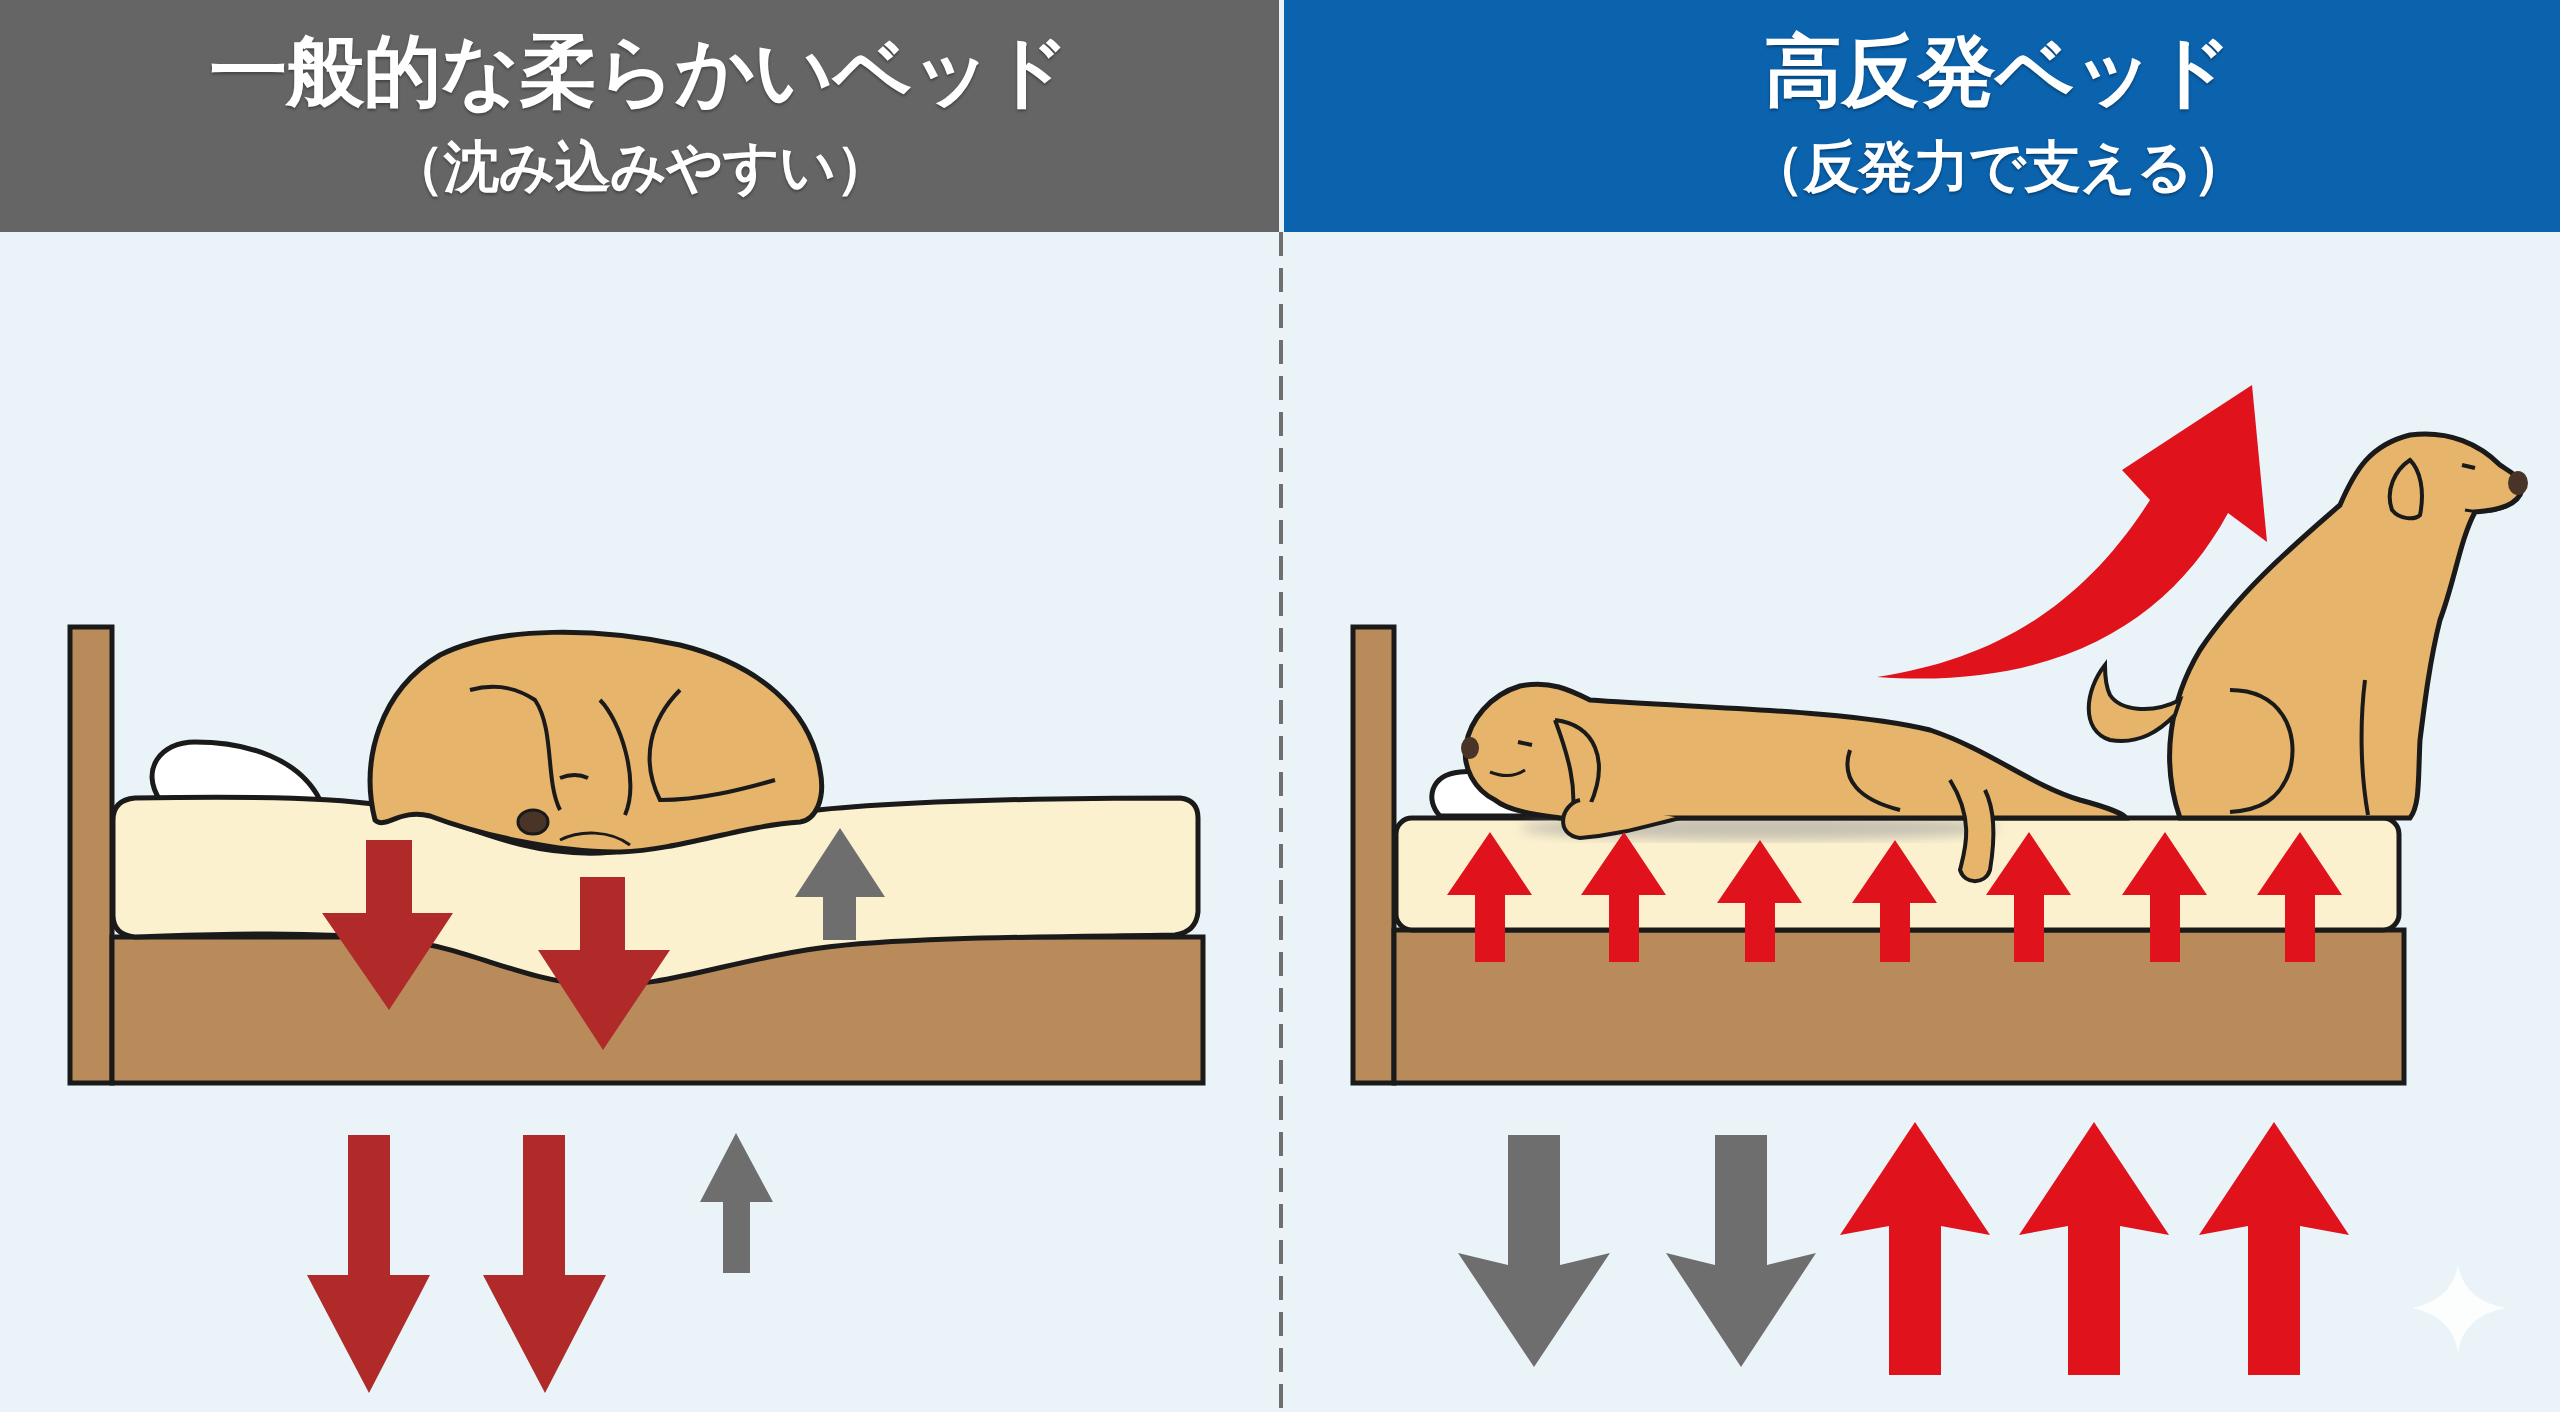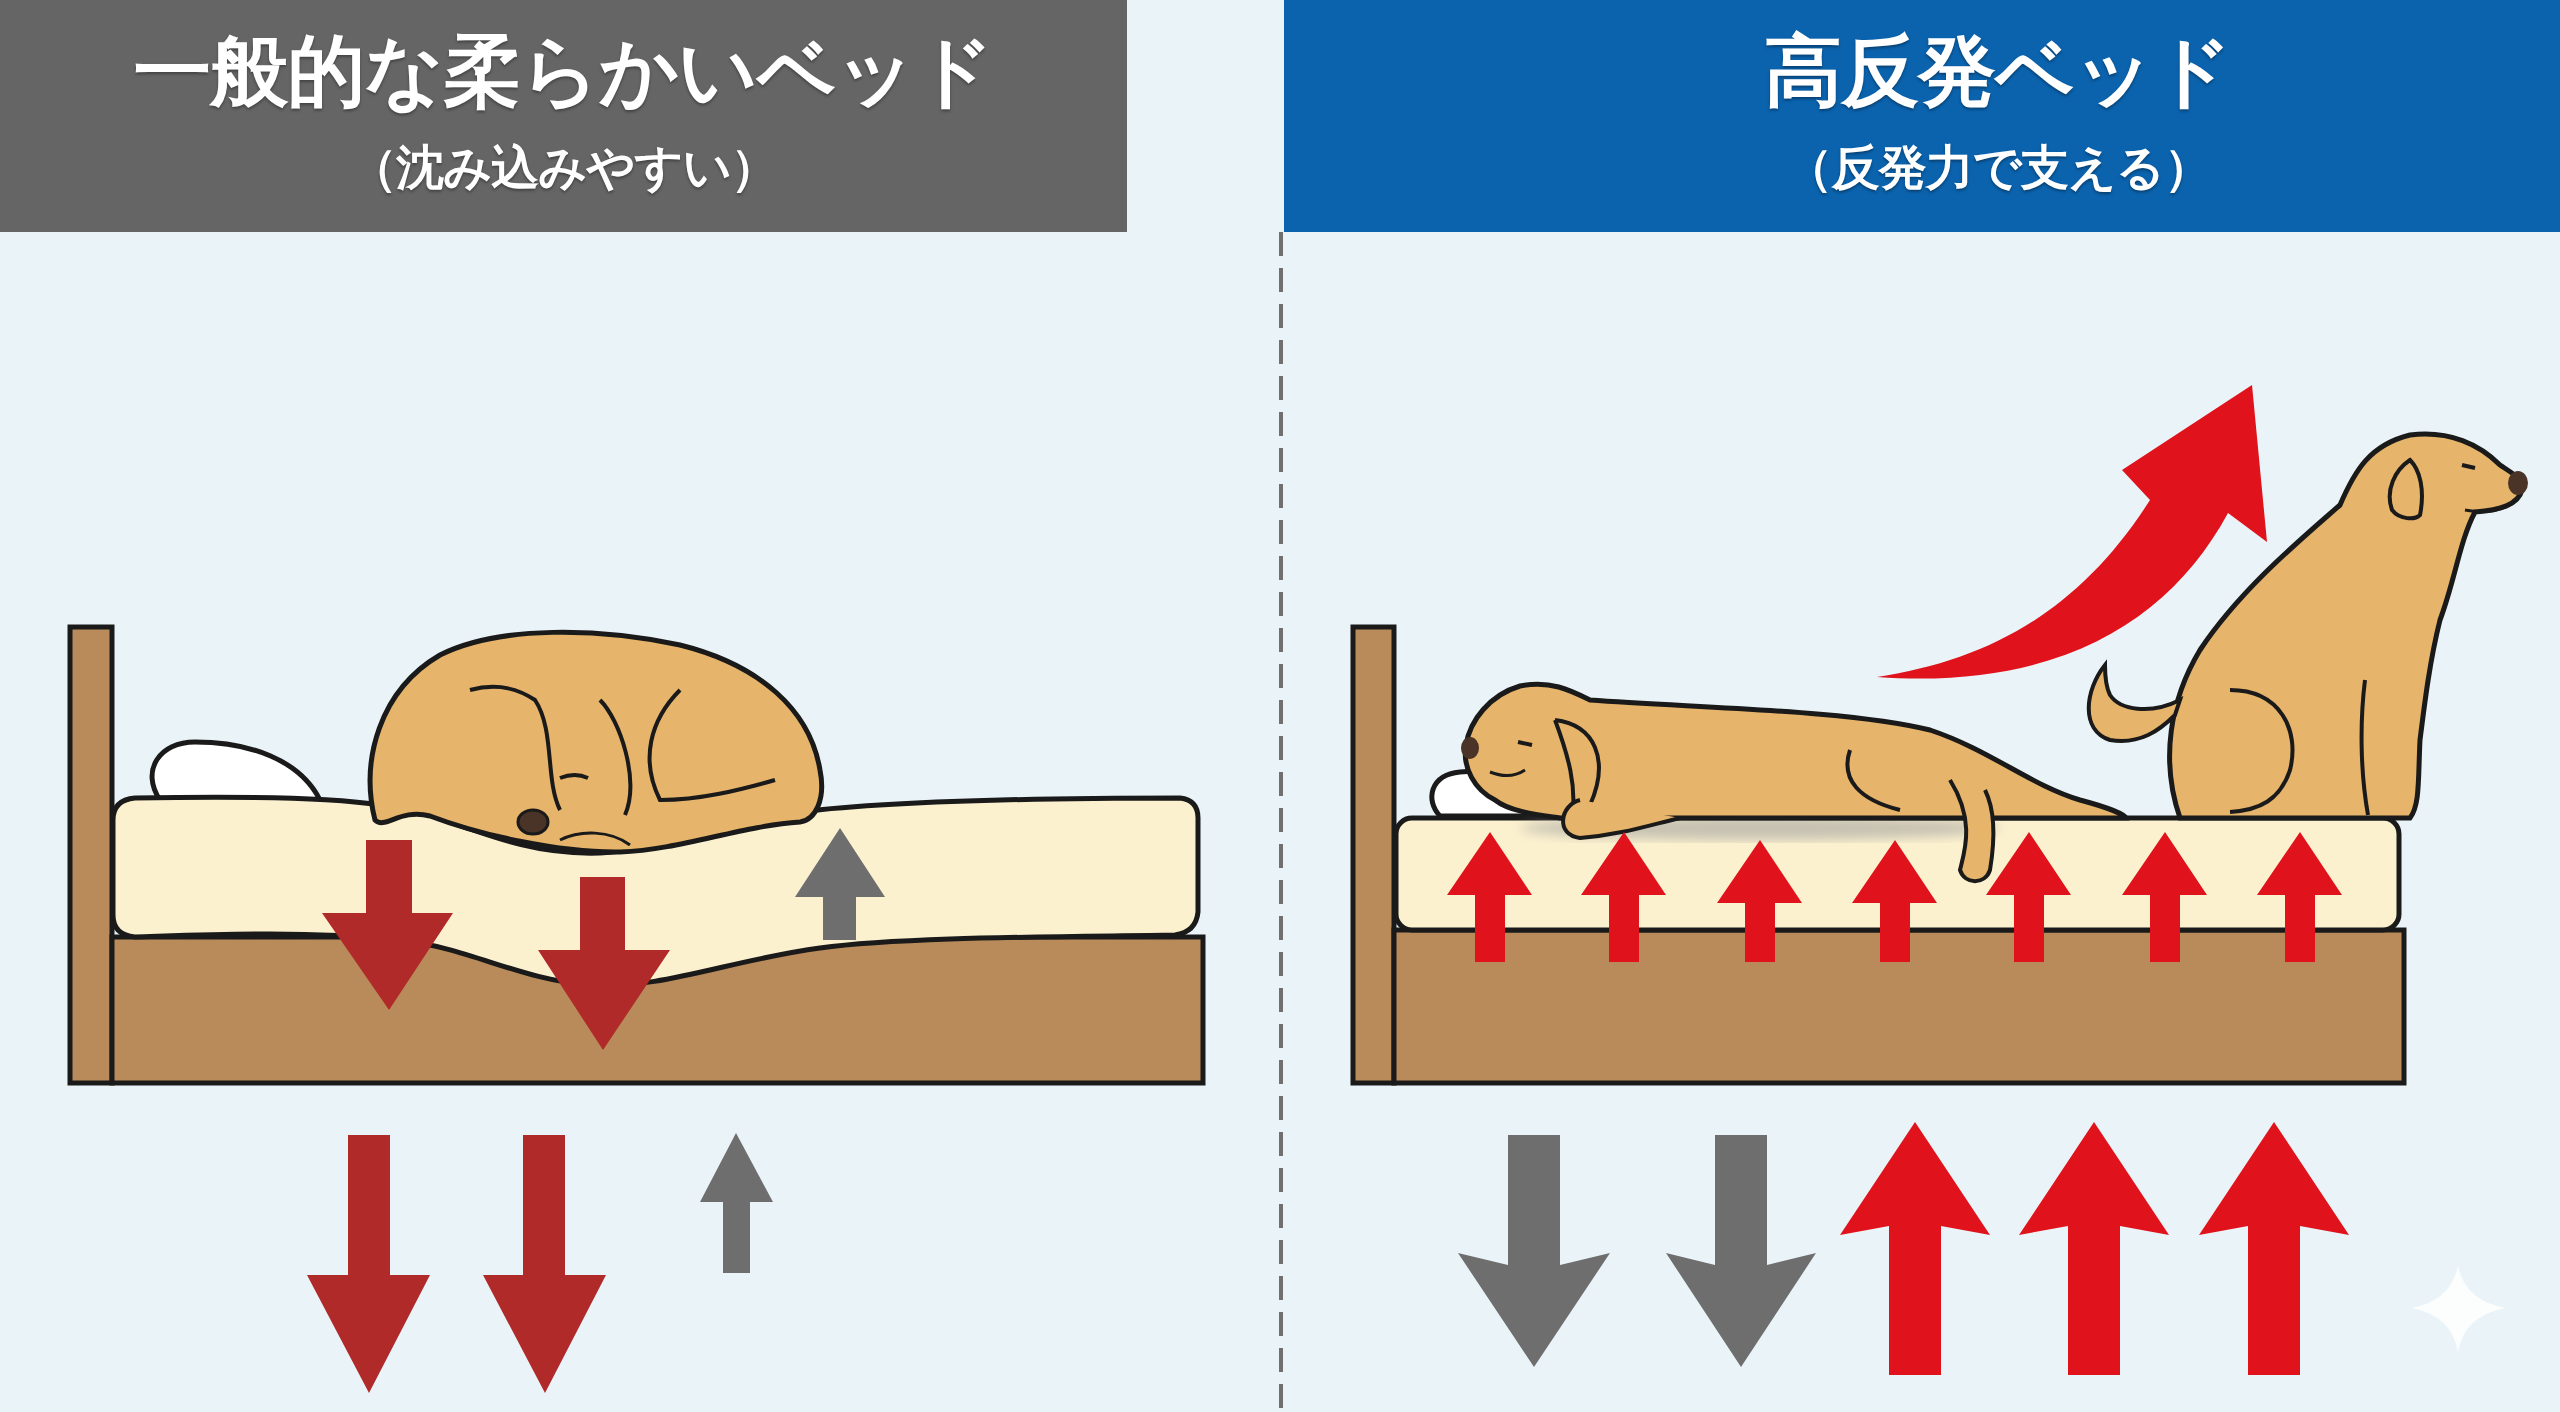--- a/index.html
+++ b/index.html
@@ -1,22 +1,22 @@
 <!DOCTYPE html>
 <html><head>
 <meta charset="utf-8">
 <style>
   html, body { margin: 0; padding: 0; background: #eaf4f8; }
   body { width: 2560px; height: 1412px; overflow: hidden; position: relative; font-family: "DejaVu Sans", sans-serif; }
   .stage { position: absolute; left: 0; top: 0; width: 2560px; height: 1412px; background: #eaf4f8; }
   .header { position: absolute; top: 0; height: 232px; display: flex; flex-direction: column; align-items: center; justify-content: center; color: #ffffff; }
-  .header-left { left: 0; width: 1127px; background: #656565; }
+  .header-left { left: 0; width: 1279px; background: #656565; }
   .header-right { left: 1284px; width: 1428px; background: #0b63ae; }
   .header .title { font-size: 78px; font-weight: bold; line-height: 92px; letter-spacing: -1px; text-shadow: 0 2px 3px rgba(0,0,0,0.35); }
-  .header .subtitle { font-size: 48px; font-weight: bold; line-height: 80px; margin-top: 10px; letter-spacing: -1px; text-shadow: 0 2px 3px rgba(0,0,0,0.35); }
+  .header .subtitle { font-size: 56px; font-weight: bold; line-height: 80px; margin-top: 10px; letter-spacing: -1px; text-shadow: 0 2px 3px rgba(0,0,0,0.35); }
   .divider { position: absolute; left: 1279px; top: 232px; width: 4px; height: 1180px;
     background: repeating-linear-gradient(to bottom, #6f6f6f 0 24px, transparent 24px 36px); }
   svg.scene { position: absolute; left: 0; top: 0; }
   .annot { position: absolute; left: 1440px; top: 396px; width: 660px; text-align: center; color: #1b1b1b; font-weight: bold; }
   .annot .l1 { font-size: 70px; line-height: 82px; letter-spacing: 2px; }
   .annot .l2 { font-size: 56px; line-height: 70px; letter-spacing: -1px; }
 </style>
 </head>
 <body>
 

